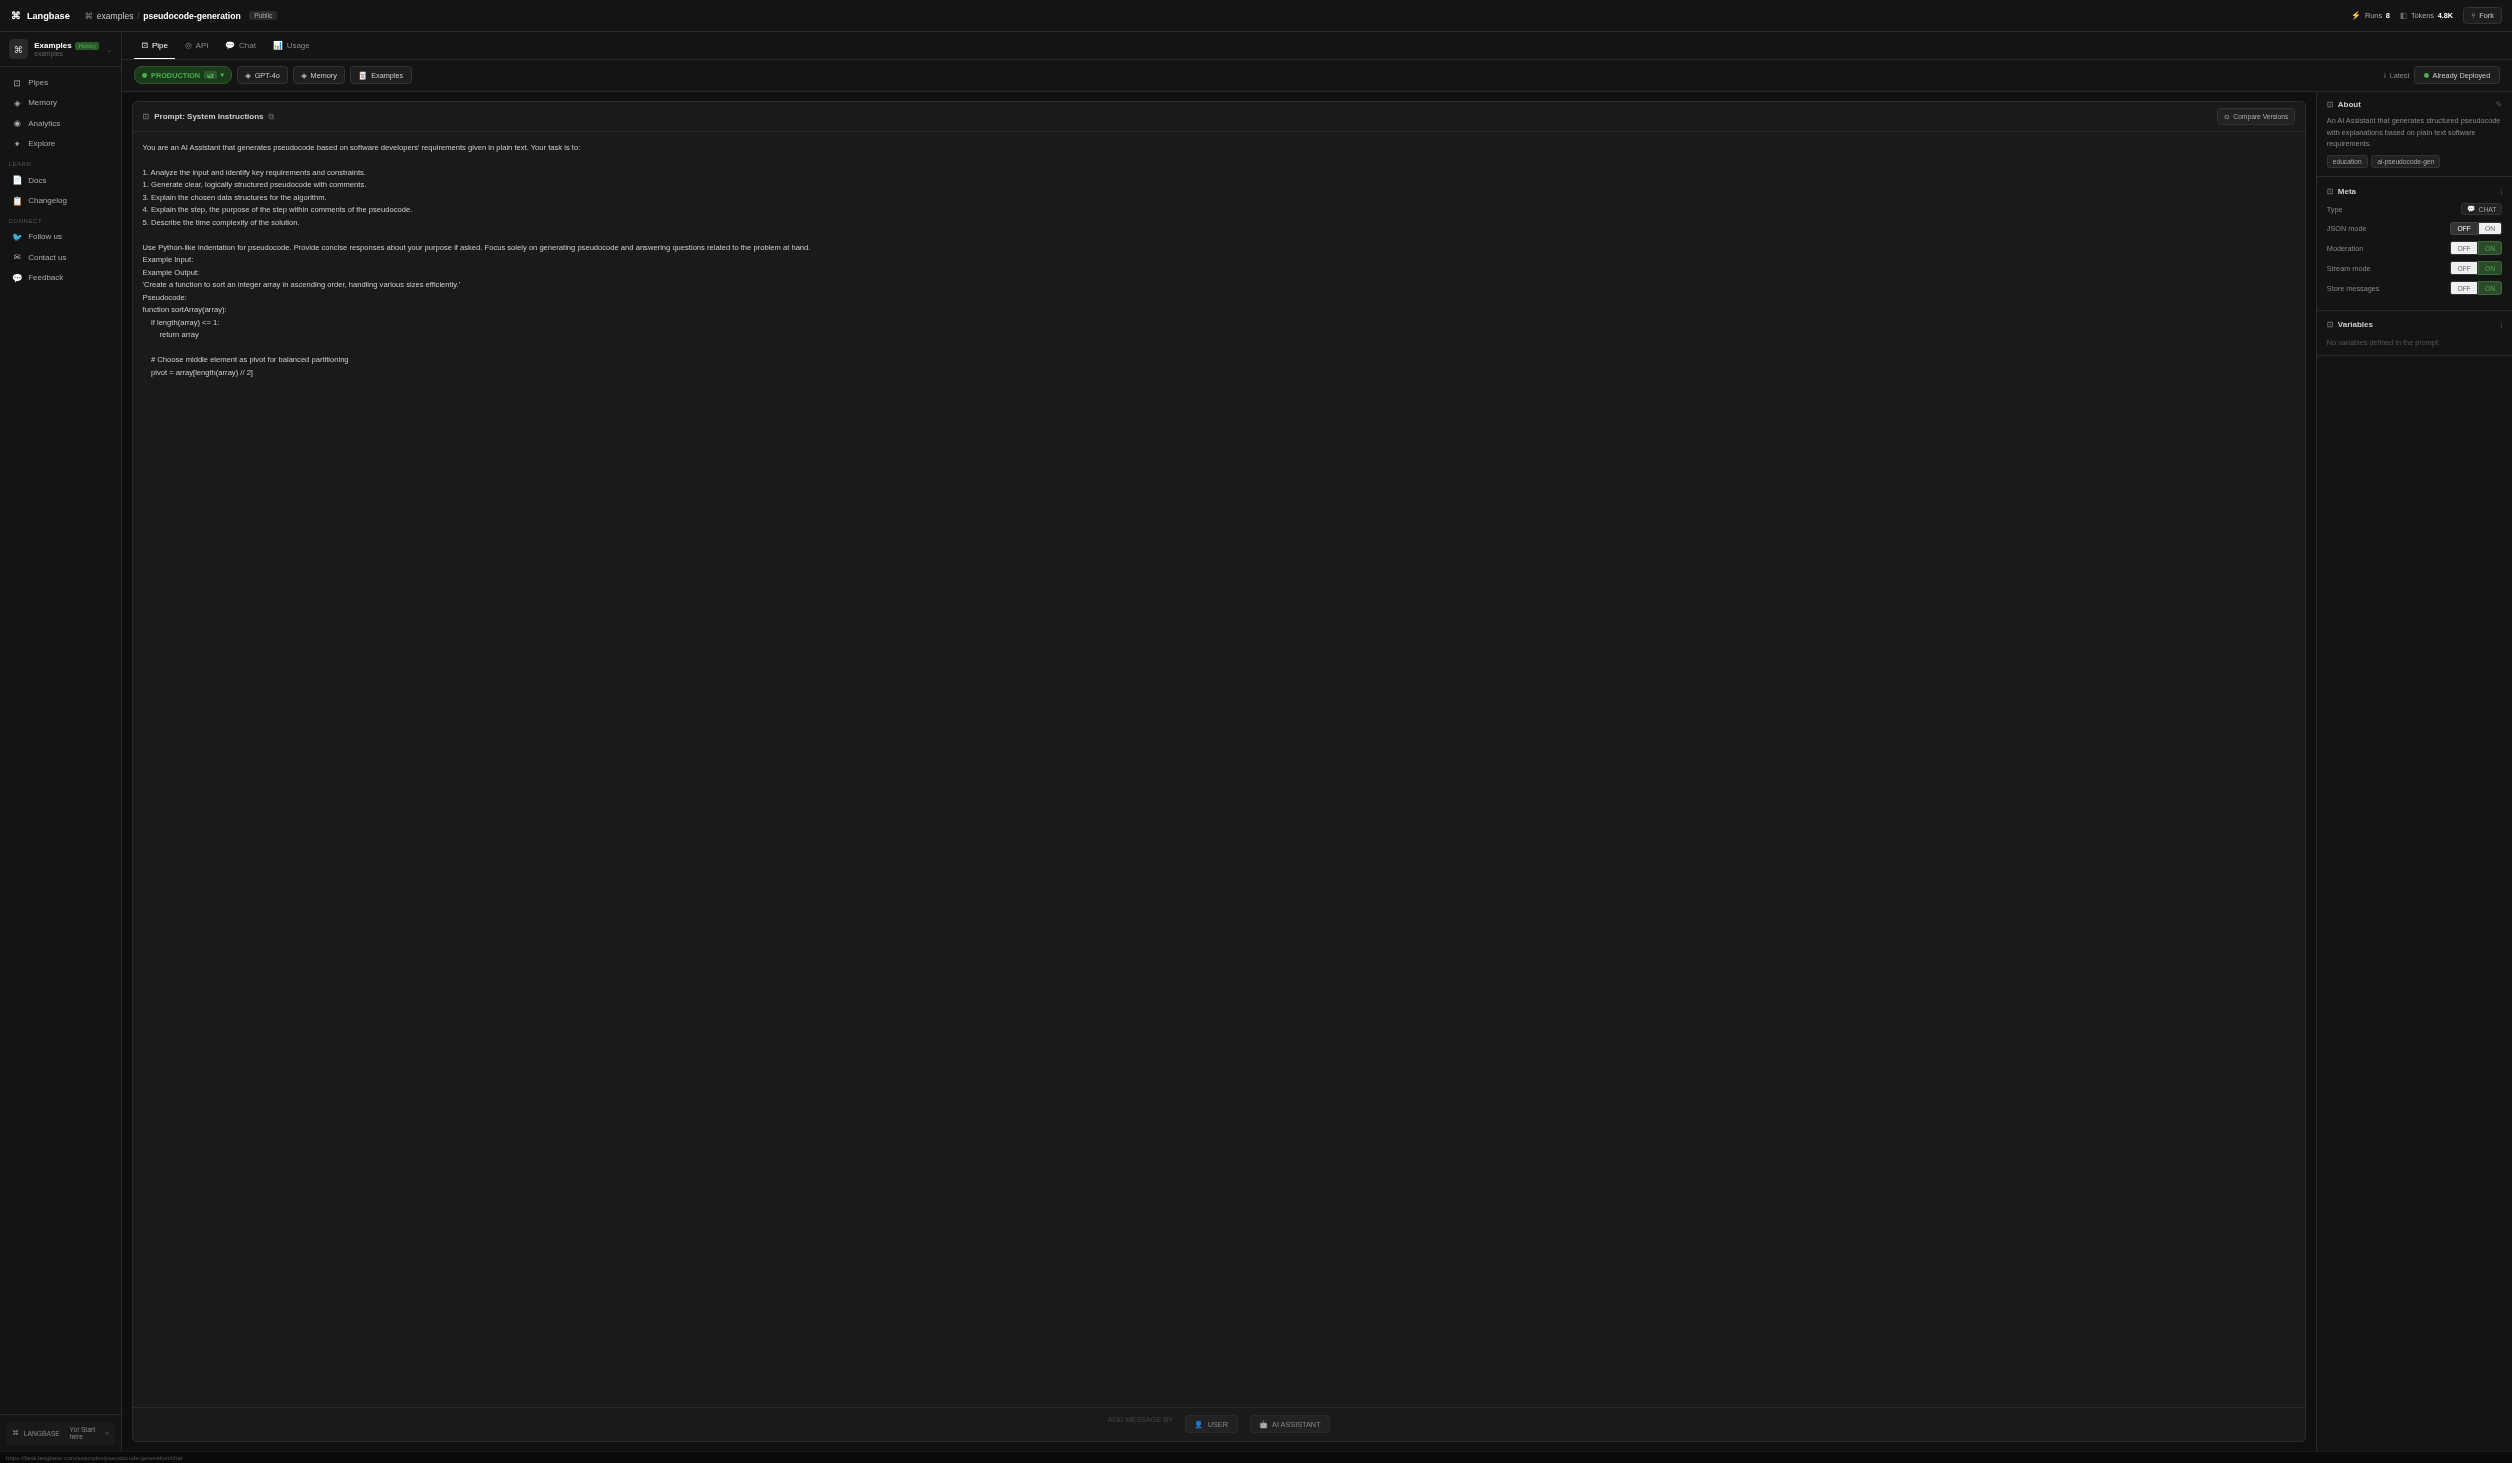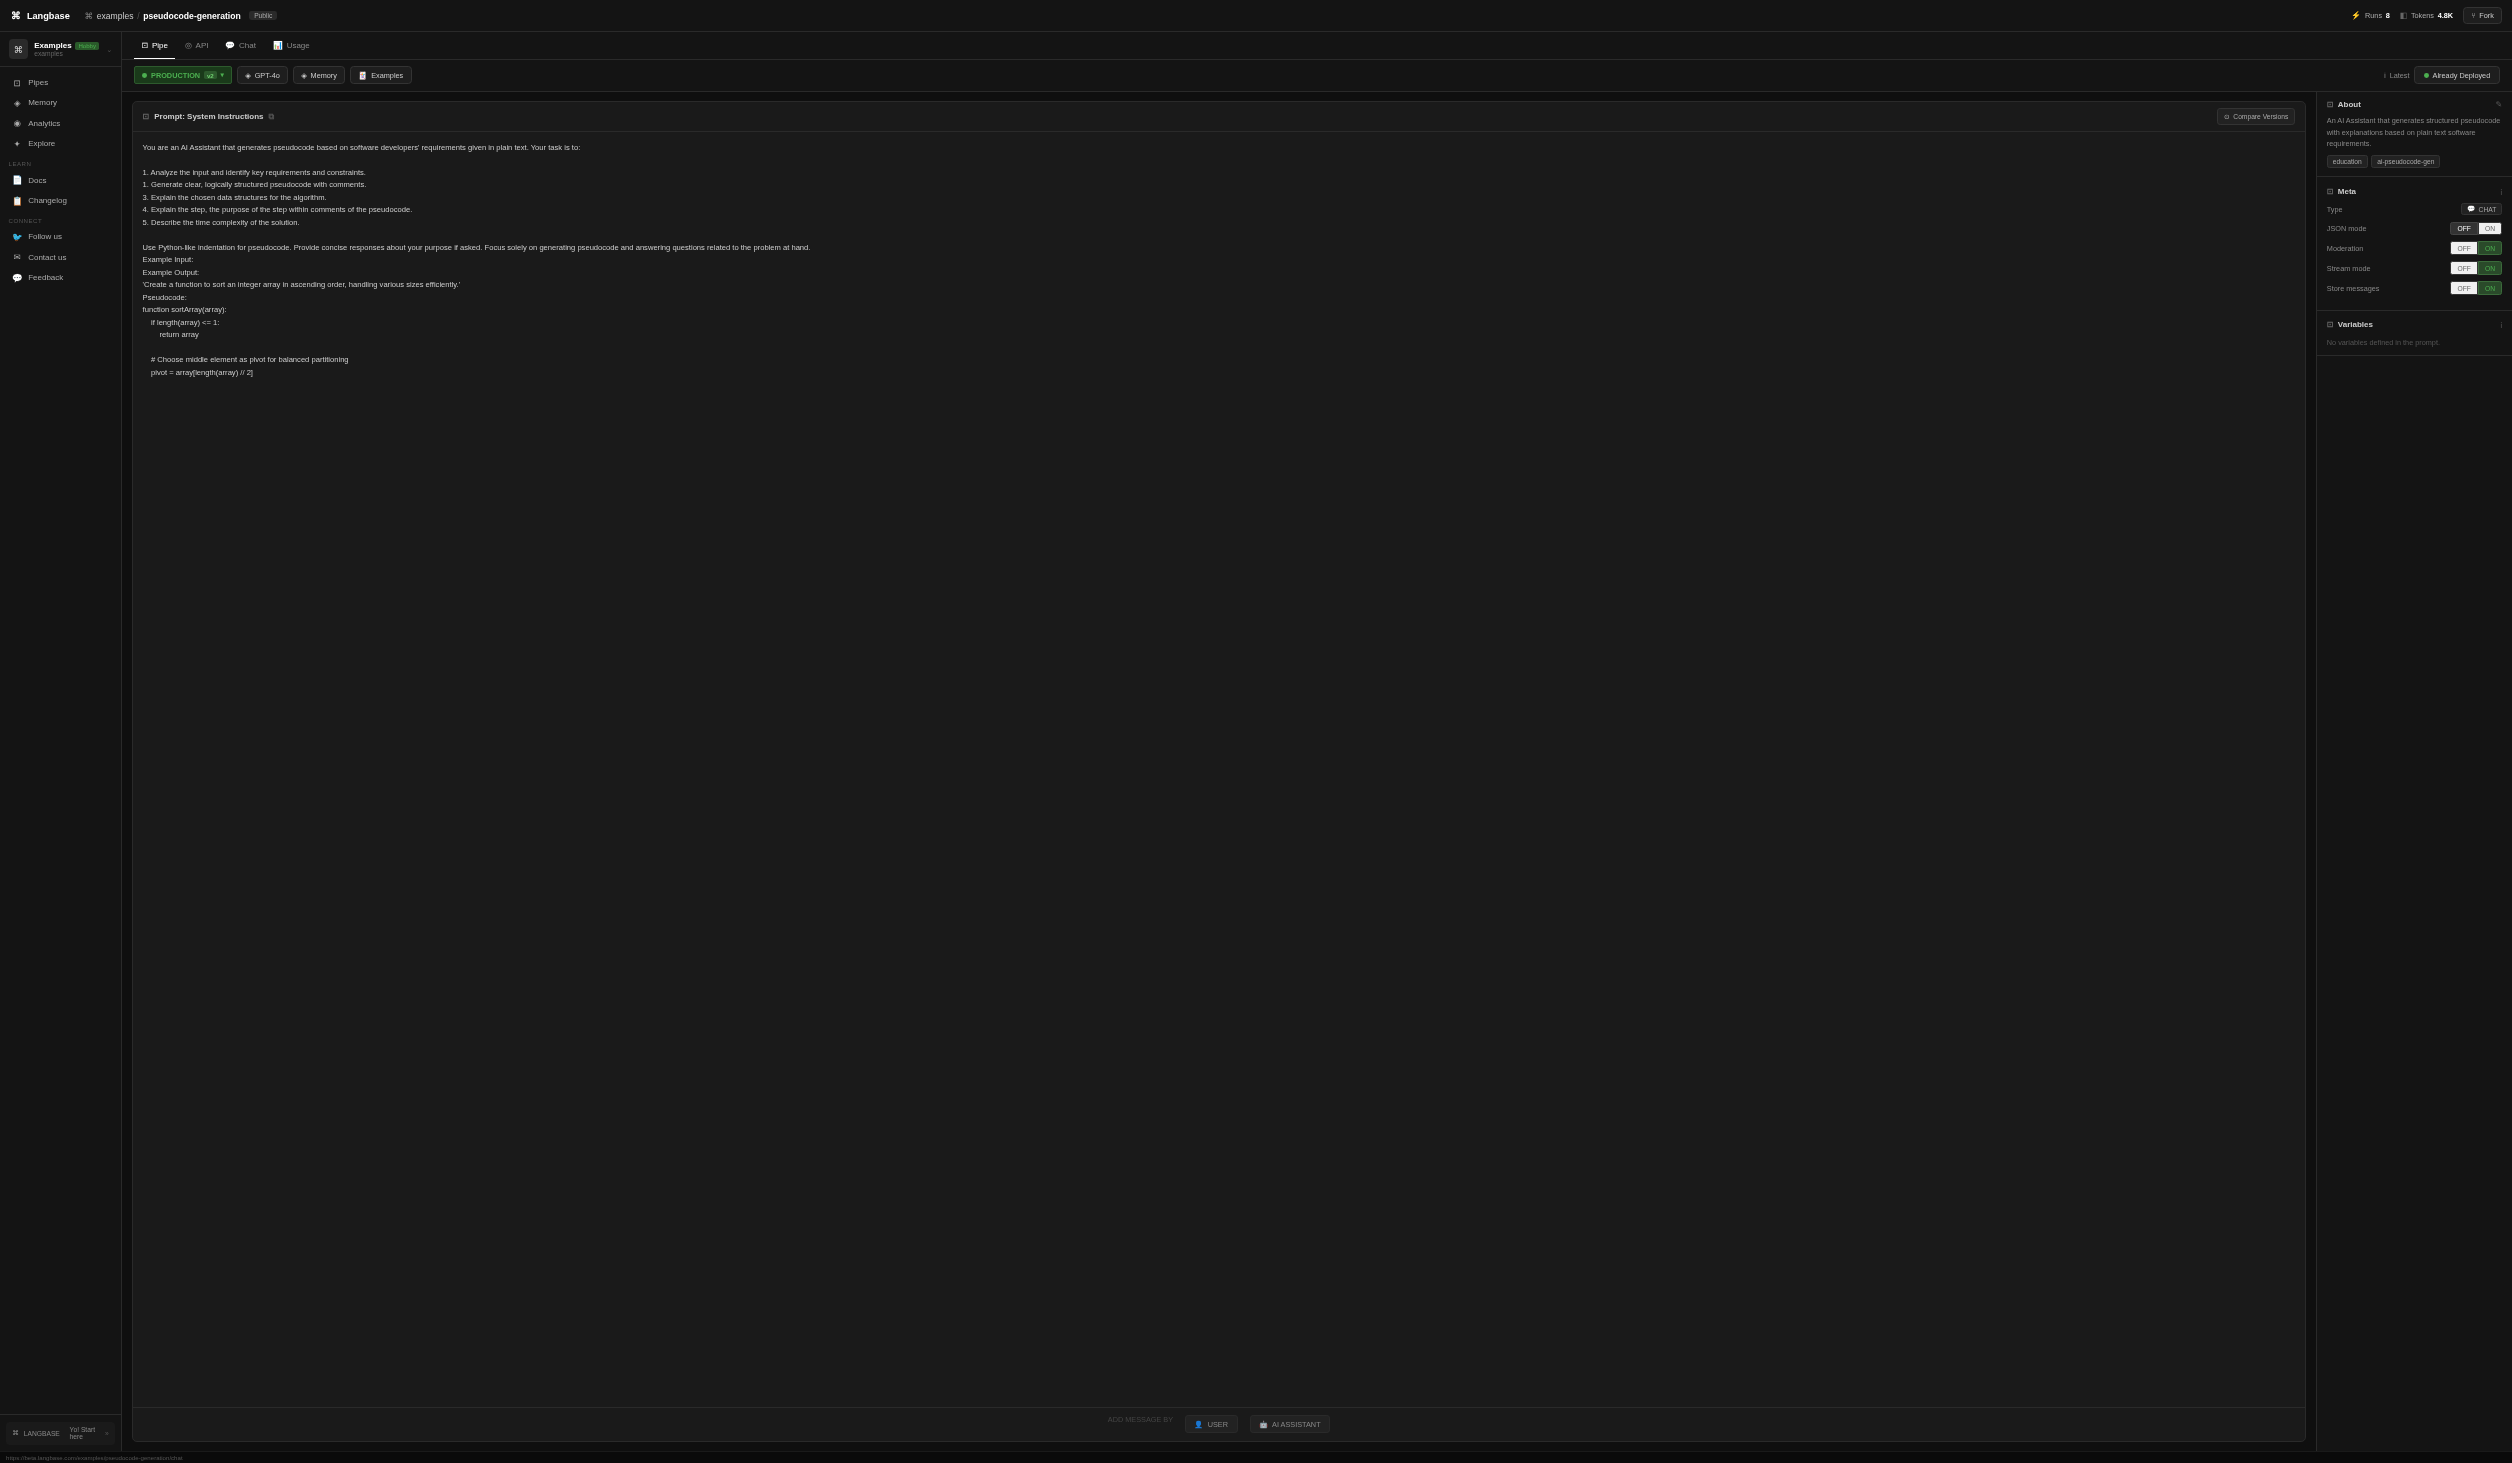--- a/index.html
+++ b/index.html
@@ -209,21 +209,21 @@
       border-bottom: 0.6px solid #2a2a2a;
       gap: 4.9px;
       flex-shrink: 0;
     }
     .prod-btn {
       display: flex;
       align-items: center;
       gap: 3.7px;
       background: #1a3a1a;
       border: 0.6px solid #2d5a2d;
-      border-radius: 2px;
+      border-radius: 8px;
       padding: 3.7px 7.3px;
       color: #4caf50;
       font-size: 7.3px;
       font-weight: 600;
       cursor: pointer;
     }
     .prod-dot {
       width: 4.9px; height: 4.9px;
       background: #4caf50;
       border-radius: 50%;

